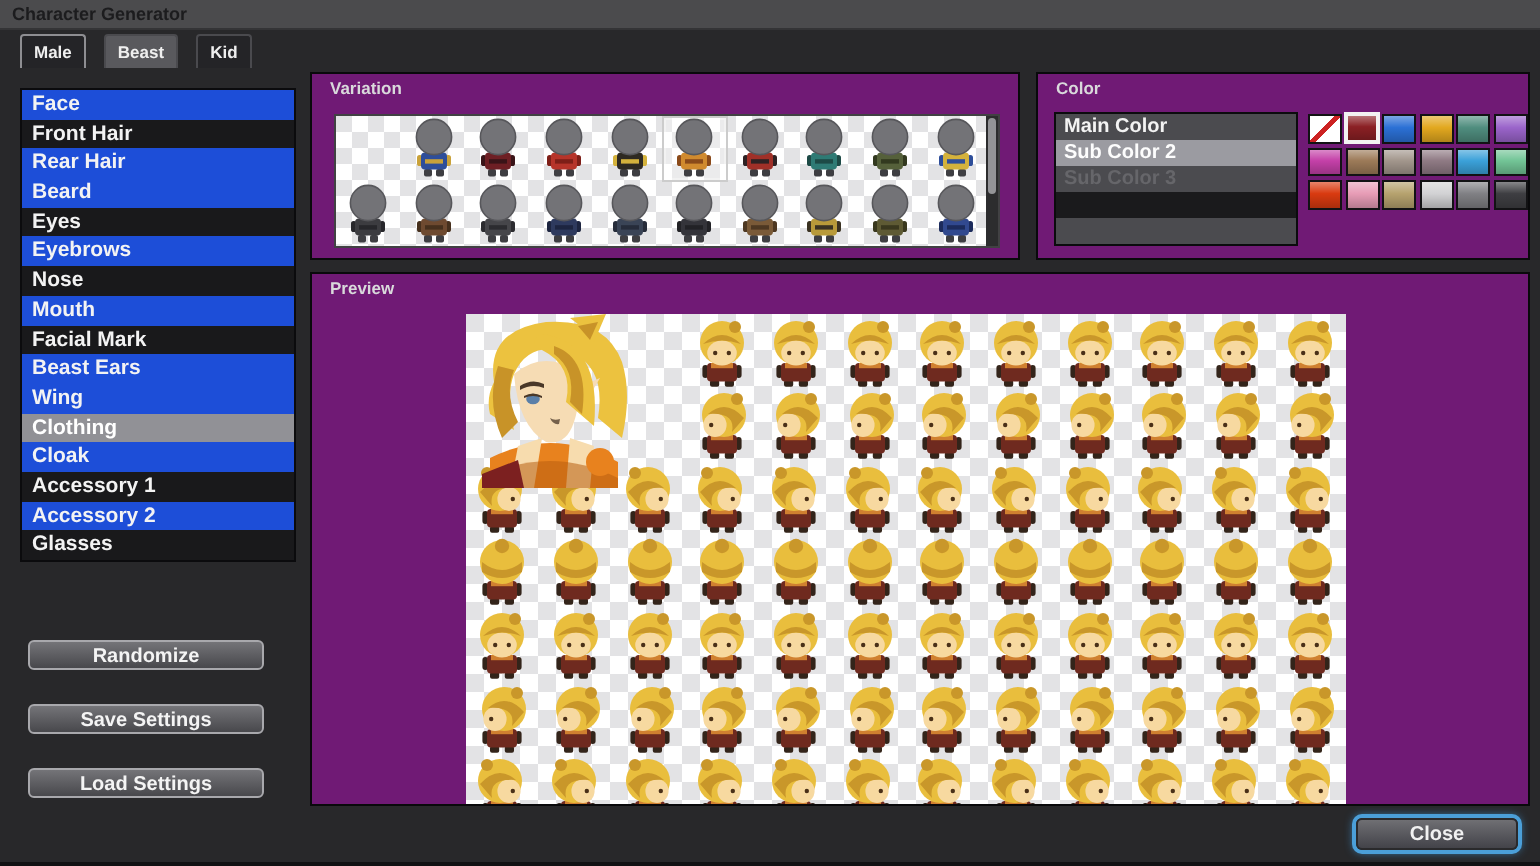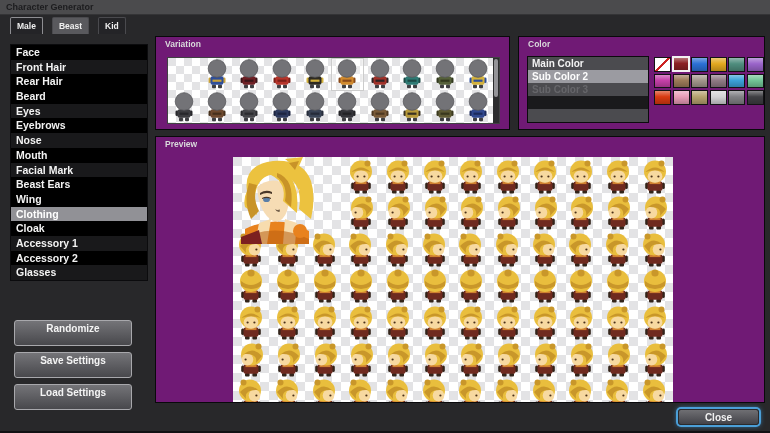--- a/index.html
+++ b/index.html
@@ -11,25 +11,25 @@
   
   #tabs{position:absolute;left:10px;top:17px;display:flex;gap:9px;align-items:center;}
   .tab{height:17px;line-height:16px;padding:0 6px;font-size:8.5px;font-weight:700;color:#efefef;
     background:#242427;border:1px solid #4a4a4e;border-bottom:none;border-radius:2px 2px 0 0;}
   .tab.focused{border-color:#8e8e92;}
   .tab.selected{background:#59595d;}
   
   #parts-list{position:absolute;left:10px;top:44px;width:138px;border:1px solid #0b0b0d;background:#19191b;}
   .part-row{height:14.7px;line-height:14.7px;padding-left:5px;font-size:10.5px;font-weight:700;color:#f3f3f3;
     white-space:nowrap;overflow:hidden;}
-  .part-row.lite{background:#000000;}
+  .part-row.lite{background:#1d4ed8;}
   .part-row.dark{background:#19191b;}
   .part-row.selected{background:#919196;color:#ffffff;}
   
-  .pushbtn{position:absolute;left:14px;width:118px;height:26px;background:linear-gradient(#747478,#48484c);
+  .pushbtn{position:absolute;left:14px;width:118px;height:15px;background:linear-gradient(#747478,#48484c);
     border:1px solid #a8a8ac;border-radius:3px;color:#f4f4f4;font-size:10px;font-weight:700;
     text-align:center;line-height:15px;}
   
   .panel{position:absolute;background:#701a75;border:1px solid #09090b;}
   .panel-label{position:absolute;top:2px;left:9px;font-size:8.5px;font-weight:700;color:#d9d9db;}
   
   .checker{background:repeating-conic-gradient(#ffffff 0 90deg,#e3e3e5 0 180deg) 0 0/16px 16px;}
   .checker-lg{background:repeating-conic-gradient(#ffffff 0 90deg,#e3e3e5 0 180deg) 0 0/18px 18px;}
   
   #variation-box{position:absolute;left:11px;top:20px;width:333px;height:67px;border:1px solid #414143;overflow:hidden;}

